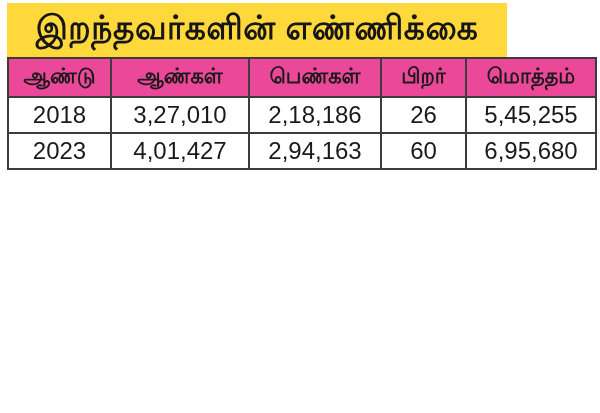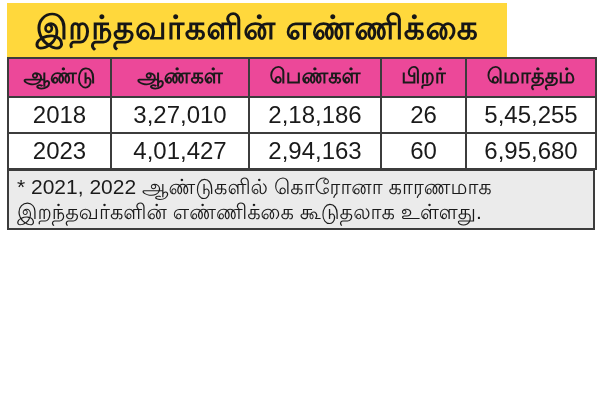--- a/index.html
+++ b/index.html
@@ -104,15 +104,14 @@
       <tr>
         <td>2023</td>
         <td>4,01,427</td>
         <td>2,94,163</td>
         <td>60</td>
         <td>6,95,680</td>
       </tr>
     </tbody>
   </table>
 
-  <div class="footnote-box">* 2021, 2022 ஆண்டுகளில் கொரோனா காரணமாக இறந்தவர்களின் எண்ணிக்கை கூடுதலாக உள்ளது.</div>
 
 </div>
 
 </body></html>

